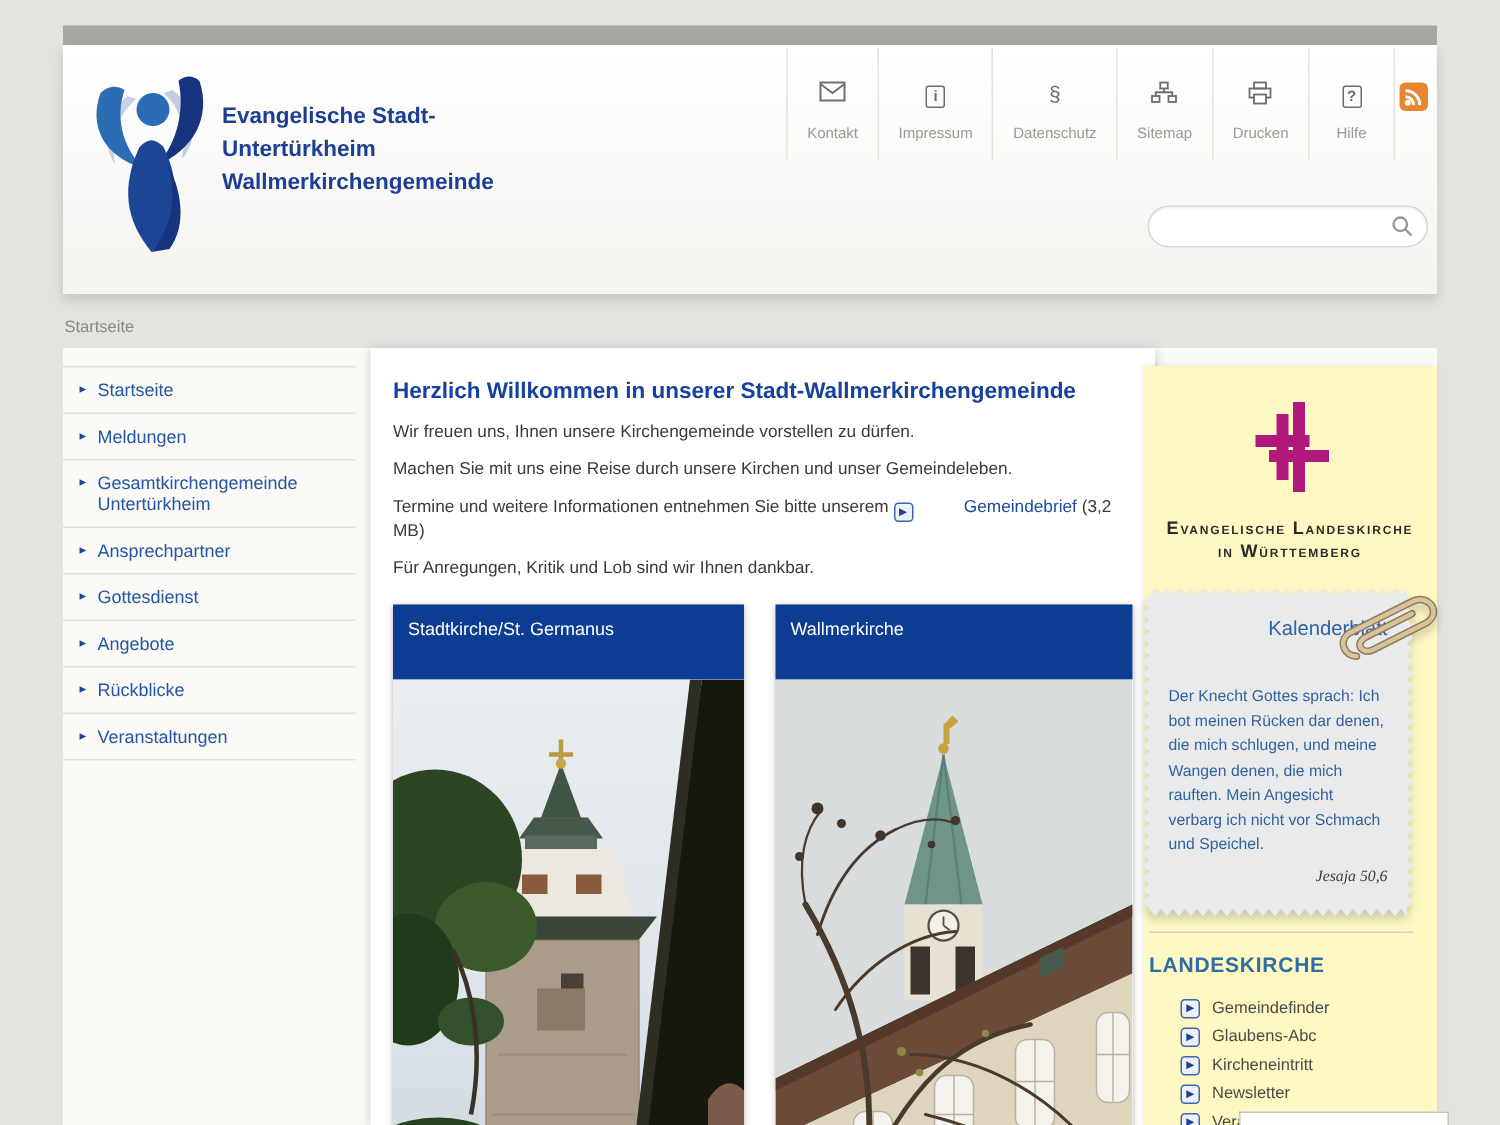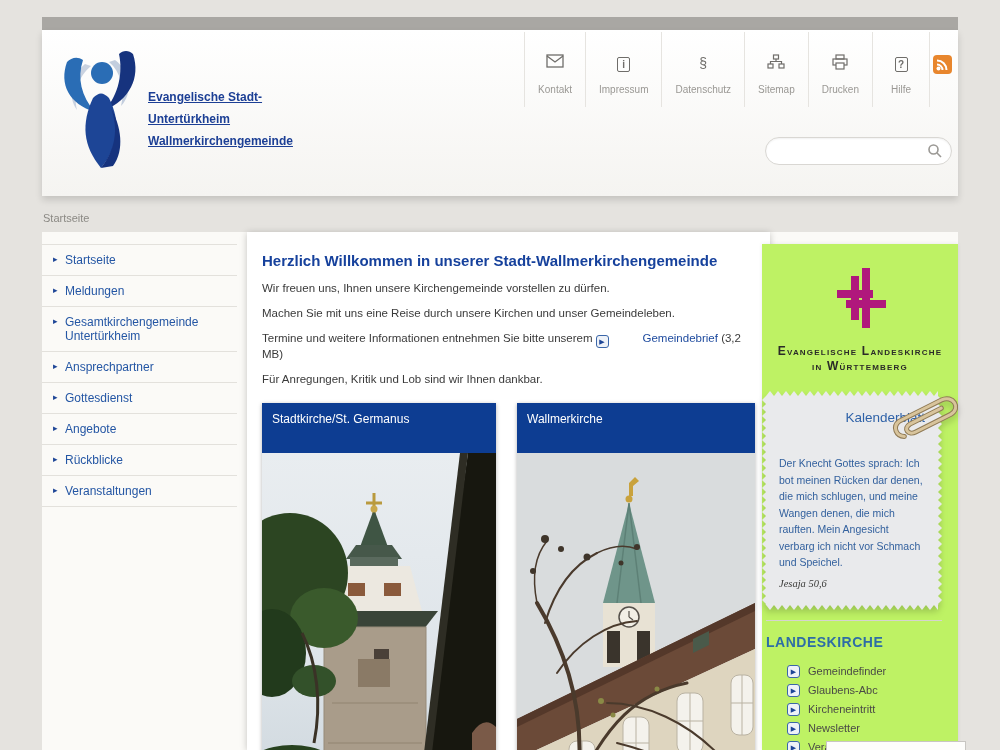--- a/index.html
+++ b/index.html
@@ -10,22 +10,22 @@
     position: relative;
     overflow: hidden;
   }
   #stage { position:absolute; inset:0; width:1000px; height:750px; }
 
   
   .top-strip { position:absolute; left:42px; top:17px; width:916px; height:13px; background:#a9a7a3; }
   .header { position:absolute; left:42px; top:30px; width:916px; height:166px;
     background:linear-gradient(#ffffff, #f5f4f1); box-shadow:0 4px 7px rgba(0,0,0,.14); }
   .logo { position:absolute; left:13px; top:16px; width:92px; height:124px; cursor:pointer; }
-  .site-title { position:absolute; left:106px; top:56px; width:210px;
-    color:#1c3f95; font-size:12px; font-weight:bold; line-height:22px;text-decoration:underline; }
+  .site-title { position:absolute; left:106px; top:37px; width:210px;
+    color:#1c3f95; font-size:15px; font-weight:bold; line-height:22px; }
 
   .util-nav { position:absolute; top:2px; right:28px; display:flex; }
   .util-item { text-align:center; padding:22px 13px 10px; border-left:1px solid #e6e4e0; min-width:58px; cursor:pointer; }
   .util-item:last-child { border-right:1px solid #e6e4e0; }
   .util-icon { display:block; height:20px; color:#6f6d6a; margin-bottom:5px; }
   .util-label { font-size:10px; color:#9a9894; }
   .boxed-glyph { display:inline-block; width:13px; height:15px; border:1.2px solid #6f6d6a; border-radius:2px;
     font-size:10px; font-weight:bold; line-height:13px; color:#6f6d6a; }
   .para-glyph { font-size:14px; color:#6f6d6a; }
   .rss { position:absolute; top:25px; right:6px; width:19px; height:19px; border-radius:4px;
@@ -55,32 +55,32 @@
   .inline-link { color:#1d4a9e; text-decoration:none; cursor:pointer;padding-left:32px; }
   .link-badge { display:inline-block; width:13px; height:13px; border:1px solid #3b66a8; border-radius:3px;
     background:#eef2f8; color:#1d4596; font-size:7px; line-height:12px; text-align:center;
     vertical-align:-2px; margin:0 2px 0 3px; }
   .photo-row { display:flex; gap:21px; margin-top:18px; }
   .photo-card { box-shadow:0 1px 4px rgba(0,0,0,.3); }
   .photo-card .bar { height:50px; background:#0d3d92; color:#fff; font-size:12px; padding:9px 0 0 10px; }
   .photo-card svg { display:block; }
 
   
-  .right-col { position:absolute; left:762px; top:244px; width:196px; height:506px; background:#bef264;
+  .right-col { position:absolute; left:762px; top:244px; width:196px; height:506px; background:#fef9c3;
     box-shadow:0 0 4px rgba(0,0,0,.08); }
   .lk-logo { text-align:center; padding-top:22px; cursor:pointer; }
   .lk-logo-text { margin-top:8px; font-variant:small-caps; font-weight:bold; font-size:12px;
     letter-spacing:1.2px; color:#2b2b28; line-height:15px; }
 
   .kalender { position:relative; margin:22px 0 0 4px; width:172px; background:#e9eaec;
     padding:14px 13px 16px; filter:drop-shadow(0 4px 3px rgba(0,0,0,.18)); }
   .kalender .zz { position:absolute; }
   .kal-title { text-align:right; color:#2f62a8; font-size:13.5px; margin-bottom:30px; }
   .kal-verse { color:#33619e; font-size:10.5px; line-height:16.5px; }
-  .kal-source { font-style:italic; color:#3a3a38; font-size:10.5px; margin-top:7px;
+  .kal-source { text-align:right; font-style:italic; color:#3a3a38; font-size:10.5px; margin-top:7px;
     font-family:"Liberation Serif", serif; }
   .paperclip { position:absolute; right:-42px; top:0px; transform:rotate(-12deg); }
 
   .rc-divider { margin:15px 16px 0 4px; border-top:1px solid #d5d3cf; }
   .lk-heading { margin:13px 0 0 4px; color:#2e6da6; font-size:14px; letter-spacing:.5px; }
   .lk-links { margin:15px 0 0 22px; }
   .lk-link { display:flex; align-items:center; gap:6px; margin-bottom:6px; cursor:pointer; }
   .lk-link .label { font-size:11px; color:#4a4a46; }
 
   .partial-box { position:absolute; left:826px; top:741px; width:140px; height:9px; background:#fdfdfb;

